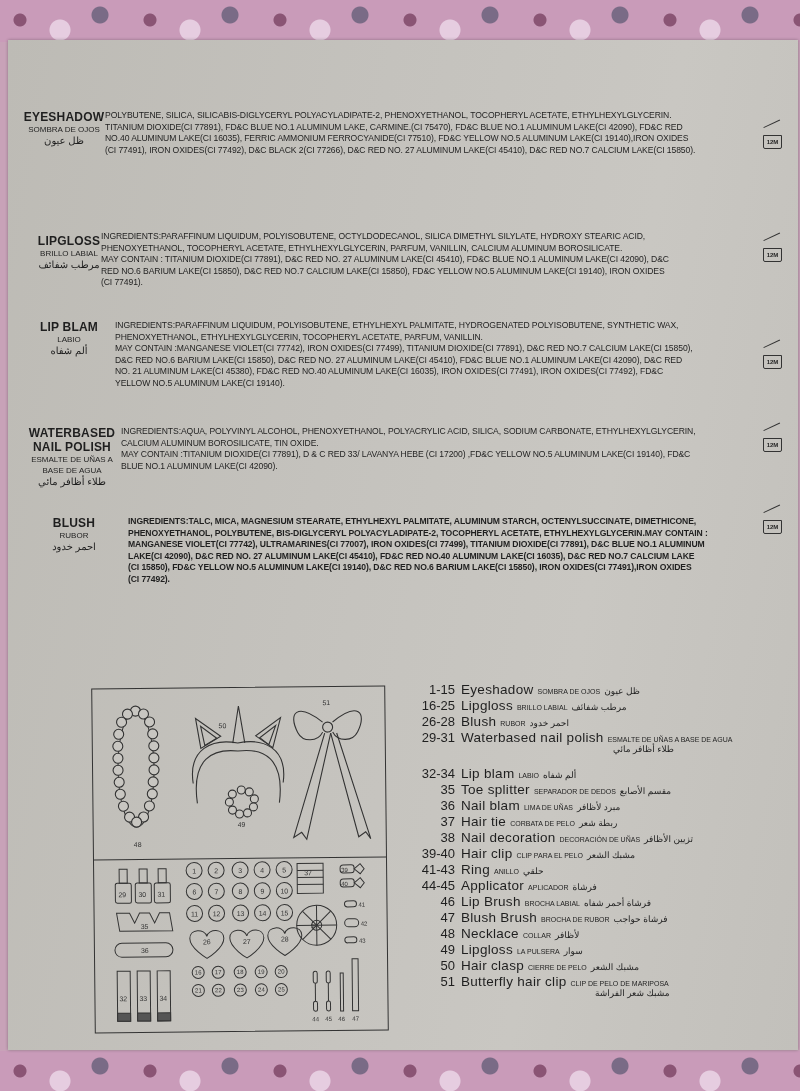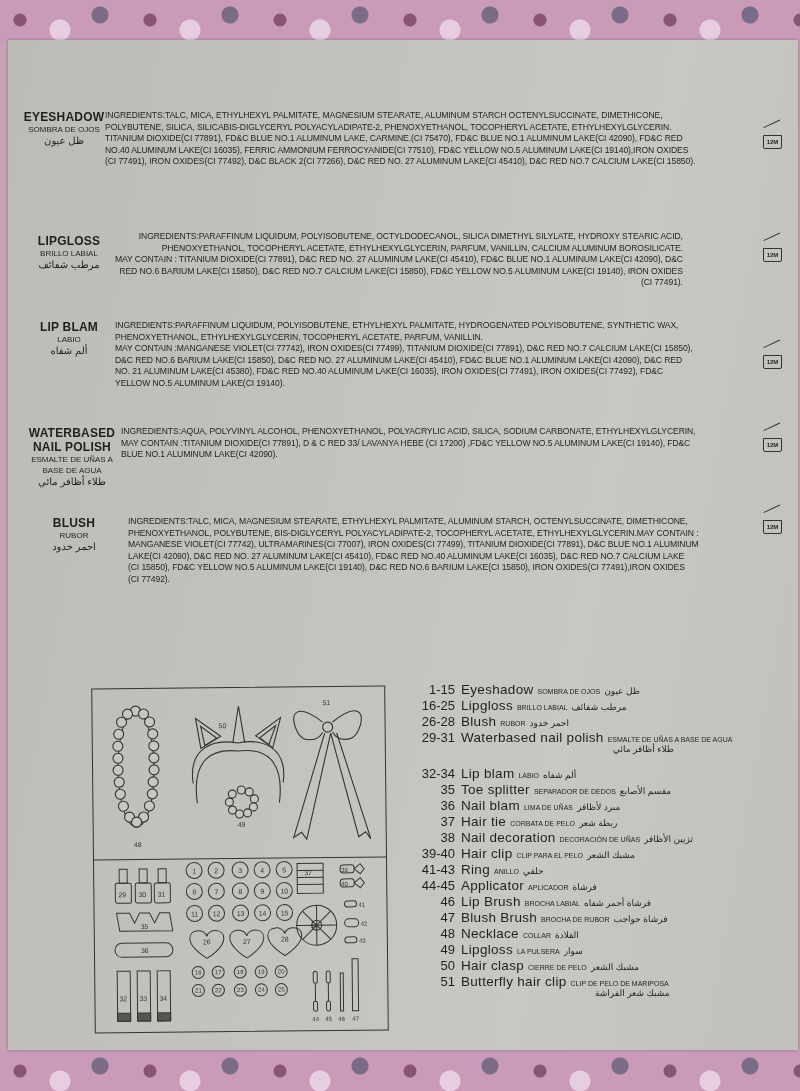--- a/index.html
+++ b/index.html
@@ -64,39 +64,38 @@
 
 <div class="sheet">
 
   <div class="section" style="top:70px;">
     <div class="label" style="top:0;">
       <div class="en">EYESHADOW</div>
       <div class="es">SOMBRA DE OJOS</div>
       <div class="ar">ظل عيون</div>
     </div>
     <div class="text" style="left:97px; top:0;">
-      <div>INGREDIENTS:TALC, MICA,  ETHYLHEXYL PALMITATE, MAGNESIUM STEARATE, ALUMINUM STARCH OCTENYLSUCCINATE, DIMETHICONE,</div>
       <div>POLYBUTENE, SILICA, SILICABIS-DIGLYCERYL POLYACYLADIPATE-2, PHENOXYETHANOL, TOCOPHERYL ACETATE, ETHYLHEXYLGLYCERIN.</div>
       <div>TITANIUM DIOXIDE(CI 77891), FD&amp;C BLUE NO.1 ALUMINUM LAKE, CARMINE.(CI 75470), FD&amp;C BLUE NO.1 ALUMINUM LAKE(CI 42090), FD&amp;C RED</div>
       <div>NO.40 ALUMINUM LAKE(CI 16035), FERRIC AMMONIUM FERROCYANIDE(CI 77510), FD&amp;C YELLOW NO.5 ALUMINUM LAKE(CI 19140),IRON OXIDES</div>
       <div>(CI 77491), IRON OXIDES(CI 77492), D&amp;C BLACK 2(CI 77266), D&amp;C RED NO. 27 ALUMINUM LAKE(CI 45410), D&amp;C RED NO.7 CALCIUM LAKE(CI 15850).</div>
     </div>
     <div class="pao" style="left:754px; top:15px;">
       <div class="lid"></div>
         <div class="jar">12M</div>
     </div>
   </div>
 
   <div class="section" style="top:194px;">
     <div class="label" style="top:0; left:5px;">
       <div class="en">LIPGLOSS</div>
       <div class="es">BRILLO LABIAL</div>
       <div class="ar">مرطب شفائف</div>
     </div>
-    <div class="text" style="left:107px; top:-3px;text-align:right;">
+    <div class="text" style="left:93px; top:-3px;">
       <div>INGREDIENTS:PARAFFINUM LIQUIDUM, POLYISOBUTENE, OCTYLDODECANOL, SILICA DIMETHYL SILYLATE, HYDROXY STEARIC ACID,</div>
       <div>PHENOXYETHANOL, TOCOPHERYL ACETATE,  ETHYLHEXYLGLYCERIN, PARFUM, VANILLIN, CALCIUM ALUMINUM BOROSILICATE.</div>
       <div>MAY CONTAIN : TITANIUM DIOXIDE(CI 77891), D&amp;C RED NO. 27 ALUMINUM LAKE(CI 45410), FD&amp;C BLUE NO.1 ALUMINUM LAKE(CI 42090), D&amp;C</div>
       <div>RED NO.6 BARIUM LAKE(CI 15850), D&amp;C RED NO.7 CALCIUM LAKE(CI 15850), FD&amp;C YELLOW NO.5 ALUMINUM LAKE(CI 19140), IRON OXIDES</div>
       <div>(CI 77491).</div>
     </div>
     <div class="pao" style="left:754px; top:4px;">
       <div class="lid"></div>
         <div class="jar">12M</div>
     </div>
@@ -125,36 +124,37 @@
   <div class="section" style="top:386px;">
     <div class="label" style="top:0; left:5px; width:118px;">
       <div class="en">WATERBASED</div>
       <div class="en">NAIL POLISH</div>
       <div class="es">ESMALTE DE UÑAS A</div>
       <div class="es">BASE DE AGUA</div>
       <div class="ar">طلاء أظافر مائي</div>
     </div>
     <div class="text" style="left:113px; top:0;">
       <div>INGREDIENTS:AQUA, POLYVINYL ALCOHOL, PHENOXYETHANOL, POLYACRYLIC ACID, SILICA, SODIUM CARBONATE, ETHYLHEXYLGLYCERIN,</div>
+      <div>CALCIUM ALUMINUM BOROSILICATE, TIN OXIDE.</div>
       <div>MAY CONTAIN :TITANIUM DIOXIDE(CI 77891),  D &amp; C RED 33/ LAVANYA HEBE (CI 17200) ,FD&amp;C YELLOW NO.5 ALUMINUM LAKE(CI 19140), FD&amp;C</div>
       <div>BLUE NO.1 ALUMINUM LAKE(CI 42090).</div>
     </div>
     <div class="pao" style="left:754px; top:2px;">
       <div class="lid"></div>
         <div class="jar">12M</div>
     </div>
   </div>
 
   <div class="section" style="top:476px;">
     <div class="label" style="top:0; left:10px;">
       <div class="en">BLUSH</div>
       <div class="es">RUBOR</div>
       <div class="ar">احمر خدود</div>
     </div>
-    <div class="text" style="left:120px; top:0;">
+    <div class="text" style="left:120px; top:0;font-weight:bold;">
       <div>INGREDIENTS:TALC, MICA, MAGNESIUM STEARATE, ETHYLHEXYL PALMITATE, ALUMINUM STARCH, OCTENYLSUCCINATE, DIMETHICONE,</div>
       <div>PHENOXYETHANOL, POLYBUTENE, BIS-DIGLYCERYL POLYACYLADIPATE-2, TOCOPHERYL ACETATE, ETHYLHEXYLGLYCERIN.MAY CONTAIN :</div>
       <div>MANGANESE VIOLET(CI 77742), ULTRAMARINES(CI 77007), IRON OXIDES(CI 77499), TITANIUM DIOXIDE(CI 77891), D&amp;C BLUE NO.1 ALUMINUM</div>
       <div>LAKE(CI 42090), D&amp;C RED NO. 27 ALUMINUM LAKE(CI 45410), FD&amp;C RED NO.40 ALUMINUM LAKE(CI 16035), D&amp;C RED NO.7 CALCIUM LAKE</div>
       <div>(CI 15850), FD&amp;C YELLOW NO.5 ALUMINUM LAKE(CI 19140), D&amp;C RED NO.6 BARIUM LAKE(CI 15850), IRON OXIDES(CI 77491),IRON OXIDES</div>
       <div>(CI 77492).</div>
     </div>
     <div class="pao" style="left:754px; top:-6px;">
       <div class="lid"></div>
         <div class="jar">12M</div>
@@ -392,18 +392,18 @@
     <div class="legend-row" style="top:84px;"><span class="num">32-34</span><span class="en">Lip blam</span><span class="es">LABIO</span><span class="ar">ألم شفاه</span></div>
     <div class="legend-row" style="top:100px;"><span class="num">35</span><span class="en">Toe splitter</span><span class="es">SEPARADOR DE DEDOS</span><span class="ar">مقسم الأصابع</span></div>
     <div class="legend-row" style="top:116px;"><span class="num">36</span><span class="en">Nail blam</span><span class="es">LIMA DE UÑAS</span><span class="ar">مبرد لأظافر</span></div>
     <div class="legend-row" style="top:132px;"><span class="num">37</span><span class="en">Hair tie</span><span class="es">CORBATA DE PELO</span><span class="ar">ربطة شعر</span></div>
     <div class="legend-row" style="top:148px;"><span class="num">38</span><span class="en">Nail decoration</span><span class="es">DECORACIÓN DE UÑAS</span><span class="ar">تزيين الأظافر</span></div>
     <div class="legend-row" style="top:164px;"><span class="num">39-40</span><span class="en">Hair clip</span><span class="es">CLIP PARA EL PELO</span><span class="ar">مشبك الشعر</span></div>
     <div class="legend-row" style="top:180px;"><span class="num">41-43</span><span class="en">Ring</span><span class="es">ANILLO</span><span class="ar">حلقي</span></div>
     <div class="legend-row" style="top:196px;"><span class="num">44-45</span><span class="en">Applicator</span><span class="es">APLICADOR</span><span class="ar">فرشاة</span></div>
     <div class="legend-row" style="top:212px;"><span class="num">46</span><span class="en">Lip Brush</span><span class="es">BROCHA LABIAL</span><span class="ar">فرشاة أحمر شفاه</span></div>
     <div class="legend-row" style="top:228px;"><span class="num">47</span><span class="en">Blush Brush</span><span class="es">BROCHA DE RUBOR</span><span class="ar">فرشاة حواجب</span></div>
-    <div class="legend-row" style="top:244px;"><span class="num">48</span><span class="en">Necklace</span><span class="es">COLLAR</span><span class="ar">القلادة</span></div>
+    <div class="legend-row" style="top:244px;"><span class="num">48</span><span class="en">Necklace</span><span class="es">COLLAR</span><span class="ar">لأظافر</span></div>
     <div class="legend-row" style="top:260px;"><span class="num">49</span><span class="en">Lipgloss</span><span class="es">LA PULSERA</span><span class="ar">سوار</span></div>
     <div class="legend-row" style="top:276px;"><span class="num">50</span><span class="en">Hair clasp</span><span class="es">CIERRE DE PELO</span><span class="ar">مشبك الشعر</span></div>
     <div class="legend-row" style="top:292px;"><span class="num">51</span><span class="en">Butterfly hair clip</span><span class="es">CLIP DE PELO DE MARIPOSA</span><span class="ar2" style="left:180px; top:16px;margin-left:12px;">مشبك شعر الفراشة</span></div>
   </div>
 </div>
 
 </body></html>

